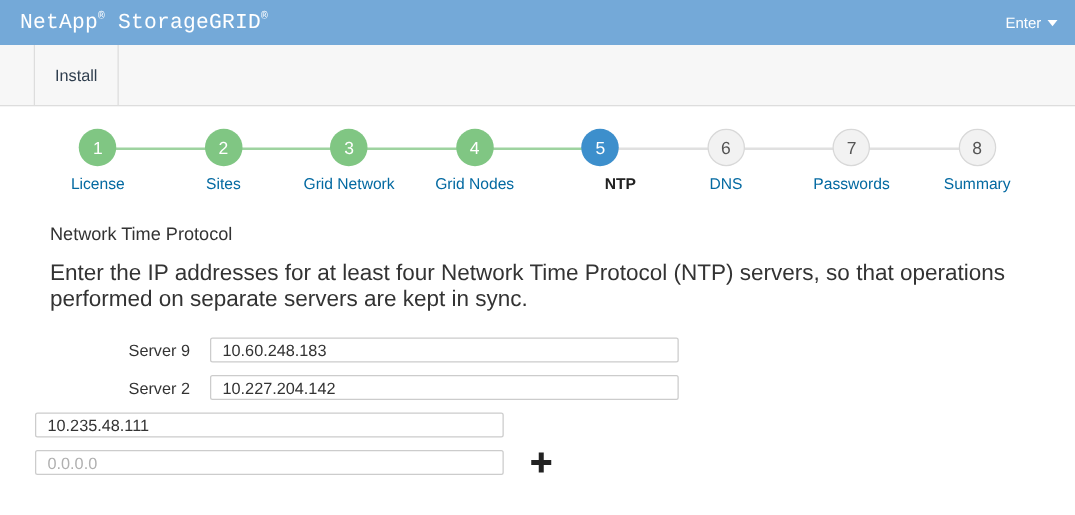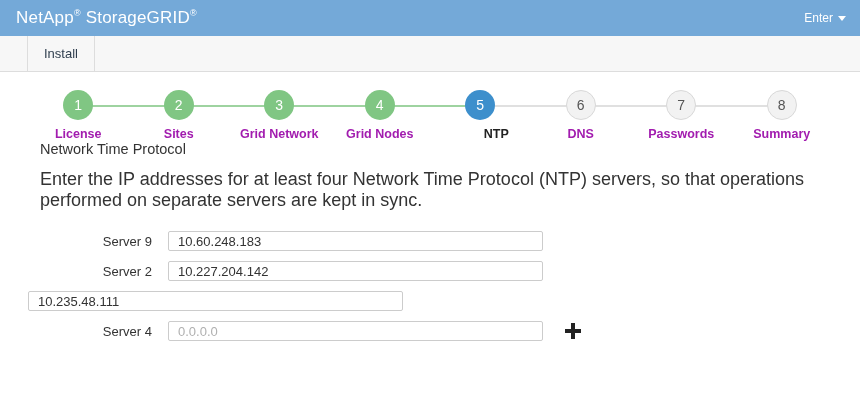--- a/index.html
+++ b/index.html
@@ -24,20 +24,21 @@
     align-items: center;
     justify-content: space-between;
     padding: 0 14px 0 16px;
     box-sizing: border-box;
   }
   .brand {
     color: #ffffff;
     font-size: 17px;
     letter-spacing: 0.2px;
     white-space: nowrap;
+    font-family: Liberation Mono, monospace;
   }
   .brand .sup {
     font-size: 9px;
     vertical-align: super;
     line-height: 0;
   }
   .help-menu {
     color: #ffffff;
     font-size: 12px;
     display: flex;
@@ -49,21 +50,21 @@
   .caret-down {
     width: 0; height: 0;
     border-left: 4px solid transparent;
     border-right: 4px solid transparent;
     border-top: 5px solid #ffffff;
     display: inline-block;
   }
 
   
   .tab-bar {
-    height: 36px;
+    height: 49px;
     background: #f7f7f7;
     border-bottom: 1px solid #dddddd;
     display: flex;
     align-items: stretch;
     box-sizing: border-box;
   }
   .tab-spacer {
     width: 28px;
     border-right: 1px solid #dddddd;
     box-sizing: border-box;
@@ -122,40 +123,40 @@
   .step.done .step-circle { background: #80c683; }
   .step.active .step-circle { background: #3d8fcc; }
   .step.todo .step-circle {
     background: #f2f2f2;
     border: 1px solid #d8d8d8;
     color: #555555;
   }
   .step-label {
     margin-top: 7px;
     font-size: 12.5px;
-    color: #a21caf;
+    color: #0369a1;
     white-space: nowrap;
-    font-weight: bold;
   }
   .step.active .step-label { font-weight: bold; color: #222222; padding-left: 32px; }
   
   .connector {
     position: absolute;
     top: 15px;
     left: 50%;
     width: 100%;
     height: 2px;
     z-index: 1;
   }
   .connector.green { background: #9ed3a0; }
   .connector.gray  { background: #e0e0e0; }
 
   
   .content {
     padding: 0 28px;
+    margin-top: 26px;
     box-sizing: border-box;
   }
   .section-title {
     font-size: 14.5px;
     color: #333333;
     margin: 0 0 12px 12px;
   }
   .section-desc {
     font-size: 18px;
     color: #333333;
@@ -289,18 +290,17 @@
         <input type="text" class="form-input" placeholder="0.0.0.0" value="10.60.248.183" style="">
       </div>
       <div class="form-row">
         <div class="form-label">Server 2</div>
         <input type="text" class="form-input" placeholder="0.0.0.0" value="10.227.204.142" style="">
       </div>
       <div class="form-row">
         <input type="text" class="form-input" placeholder="0.0.0.0" value="10.235.48.111" style="">
       </div>
       <div class="form-row">
-        <div class="form-label">Server 4</div>
         <input type="text" class="form-input" placeholder="0.0.0.0" style="">
         <button class="add-btn"></button>
       </div>
     </div>
 </div>
 
 </body></html>

